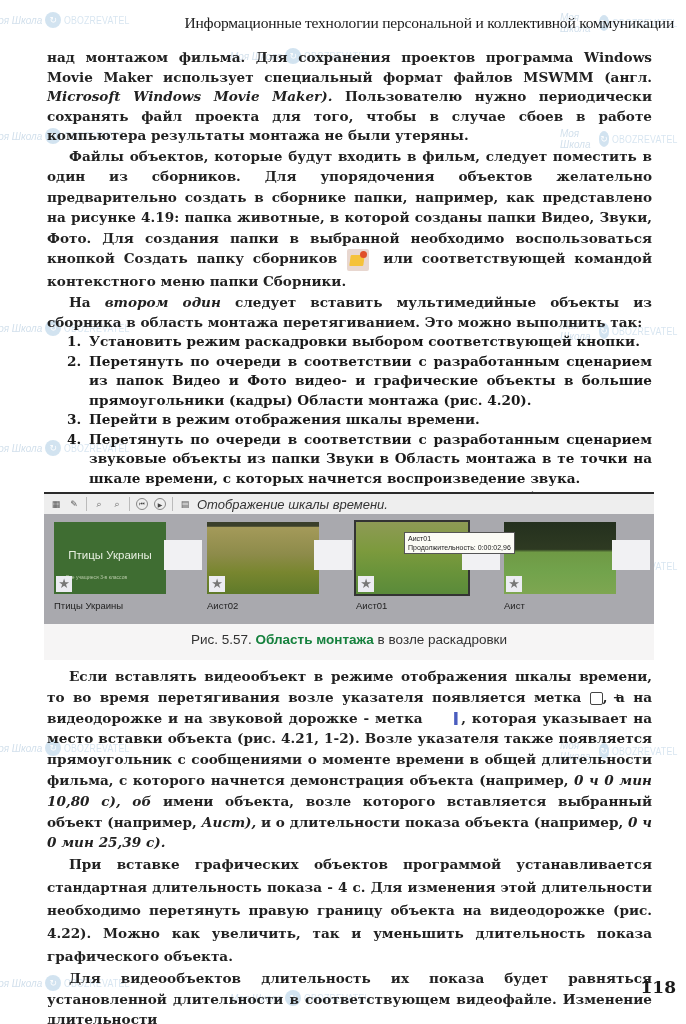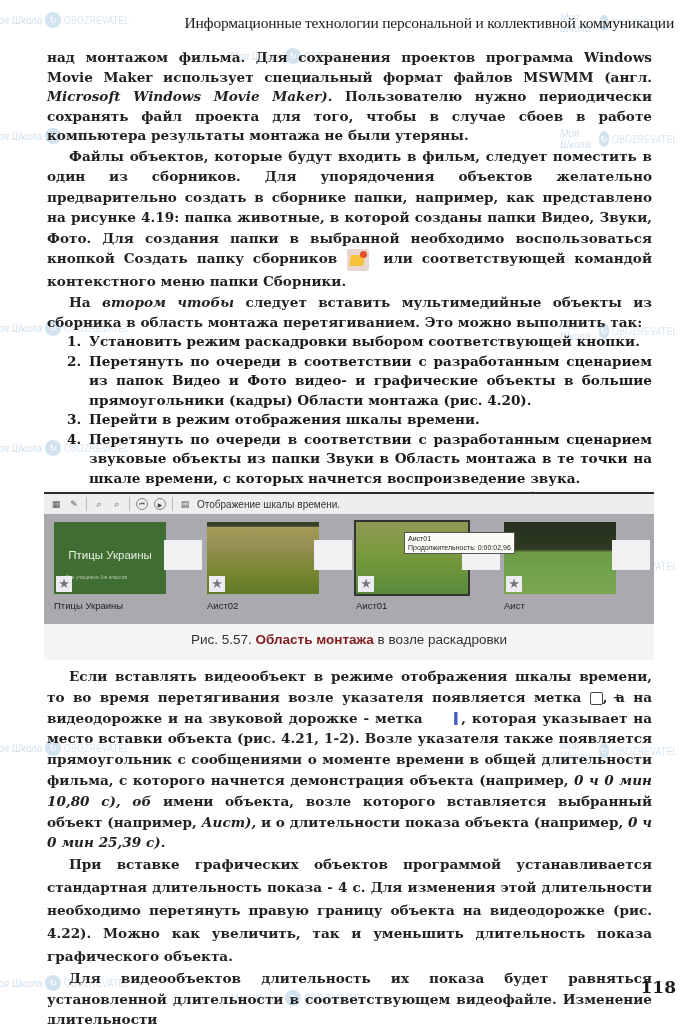--- a/index.html
+++ b/index.html
@@ -29,33 +29,33 @@
   .plus-icon { width: 13px; height: 13px; border: 1.5px solid #444; border-radius: 2px; font-size: 11px; line-height: 10px; text-align: center; font-family: "DejaVu Sans", sans-serif; font-weight: bold; }
   .ibeam-icon { font-family: "DejaVu Sans", sans-serif; color: #4a5dbf; font-size: 18px; font-weight: bold; line-height: 14px; margin: 0 2px; }
 
   
   .figure { position: absolute; left: 44px; top: 492px; width: 610px; height: 168px; background: #f6f5f5; z-index: 2; }
   .fig-topline { position: absolute; left: 0; top: 0; width: 100%; height: 2px; background: #2b2b2b; }
   .fig-toolbar { position: absolute; left: 0; top: 2px; width: 100%; height: 20px; background: #eeeeee; display: flex; align-items: center; padding-left: 6px; gap: 6px; font-family: "Liberation Sans", sans-serif; }
   .tb-btn { width: 12px; height: 12px; border-radius: 2px; font-size: 9px; color: #555; display: flex; align-items: center; justify-content: center; font-family: "DejaVu Sans", sans-serif; }
   .tb-round { width: 12px; height: 12px; border-radius: 50%; border: 1px solid #888; font-size: 6px; display: flex; align-items: center; justify-content: center; color: #444; }
   .tb-sep { width: 1px; height: 14px; background: #bbb; }
-  .tb-label { font-size: 10px; color: #333; }
+  .tb-label { font-size: 13px; color: #333; font-style: italic; }
   .fig-strip { position: absolute; left: 0; top: 22px; width: 100%; height: 110px; background: #a9a9ae; }
   .clip { position: absolute; top: 8px; width: 112px; height: 72px; }
   .clip.sel { outline: 2px solid #333; }
   .clip .thumb { position: absolute; inset: 0; }
   .clip .star { position: absolute; left: 2px; bottom: 2px; width: 16px; height: 16px; background: #ececf2; color: #777; font-size: 13px; line-height: 16px; text-align: center; font-family: "DejaVu Sans", sans-serif; }
   .clip .name { position: absolute; left: 0; top: 78px; font-family: "Liberation Sans", sans-serif; font-size: 9.5px; color: #222; white-space: nowrap; }
   .transition { position: absolute; top: 26px; width: 38px; height: 30px; background: #f1f1f3; }
   .slide-title { position: absolute; left: 0; right: 0; top: 27px; text-align: center; color: #e7efe0; font-family: "Liberation Sans", sans-serif; font-size: 11.5px; }
   .slide-sub { position: absolute; left: 12px; top: 52px; color: #b7c9a8; font-family: "Liberation Sans", sans-serif; font-size: 5px; }
   .tooltip { position: absolute; left: 350px; top: 30px; background: #fbfbf5; border: 1px solid #555; padding: 1px 3px; font-family: "Liberation Sans", sans-serif; font-size: 7px; line-height: 9px; color: #222; z-index: 3; }
   .fig-caption { position: absolute; left: 0; right: 0; top: 140px; text-align: center; font-family: "Liberation Sans", sans-serif; font-size: 13.5px; color: #333; }
-  .fig-caption b { font-weight: bold; color: #7f1d1d; }
+  .fig-caption b { font-weight: bold; color: #15803d; }
 
   .page-number { position: absolute; right: 10px; top: 977px; font-size: 17px; font-weight: bold; z-index: 2; font-family: "DejaVu Serif", serif; }
 </style>
 </head>
 <body>
 
 <div class="watermark" style="left:-10px;top:12px">
     <span class="wm-school">Моя Школа</span>
     <span class="wm-circle">↻</span>
     <span class="wm-brand">OBOZREVATEL</span>
@@ -119,21 +119,21 @@
     <span class="wm-school">Моя Школа</span>
     <span class="wm-circle">↻</span>
     <span class="wm-brand">OBOZREVATEL</span>
   </div>
 
 <div class="running-head">Информационные технологии персональной и коллективной коммуникации</div>
 
 <div class="content" style="top:48px">
   <p class="p"><span>над монтажом фильма. Для сохранения проектов программа Windows Movie Maker использует специальный формат файлов MSWMM (англ. </span><span class="it">Microsoft Windows Movie Maker).</span><span> Пользователю нужно периодически сохранять файл проекта для того, чтобы в случае сбоев в работе компьютера результаты монтажа не были утеряны.</span></p>
   <p class="p indent" style="line-height:20.5px"><span>Файлы объектов, которые будут входить в фильм, следует поместить в один из сборников. Для упорядочения объектов желательно предварительно создать в сборнике папки, например, как представлено на рисунке 4.19: папка животные, в которой созданы папки Видео, Звуки, Фото. Для создания папки в выбранной необходимо воспользоваться кнопкой Создать папку сборников</span><span class="inline-icon folder-icon"></span><span>или соответствующей командой контекстного меню папки Сборники.</span></p>
-  <p class="p indent" style="margin-top:2px"><span>На </span><span class="it">втором чтобы</span><span> следует вставить мультимедийные объекты из сборника в область монтажа перетягиванием. Это можно выполнить так:</span></p>
+  <p class="p indent" style="margin-top:2px"><span>На </span><span class="it">втором один</span><span> следует вставить мультимедийные объекты из сборника в область монтажа перетягиванием. Это можно выполнить так:</span></p>
   <ol class="steps">
     <li><span class="num">1.</span><span>Установить режим раскадровки выбором соответствующей кнопки.</span></li>
     <li><span class="num">2.</span><span>Перетянуть по очереди в соответствии с разработанным сценарием из папок Видео и Фото видео- и графические объекты в большие прямоугольники (кадры) Области монтажа (рис. 4.20).</span></li>
     <li><span class="num">3.</span><span>Перейти в режим отображения шкалы времени.</span></li>
     <li><span class="num">4.</span><span>Перетянуть по очереди в соответствии с разработанным сценарием звуковые объекты из папки Звуки в Область монтажа в те точки на шкале времени, с которых начнется воспроизведение звука.</span></li>
     <li><span class="num">5.</span><span>Отредактировать длительность показа вставленных объектов.</span></li>
   </ol>
 </div>
 
 <div class="figure">

